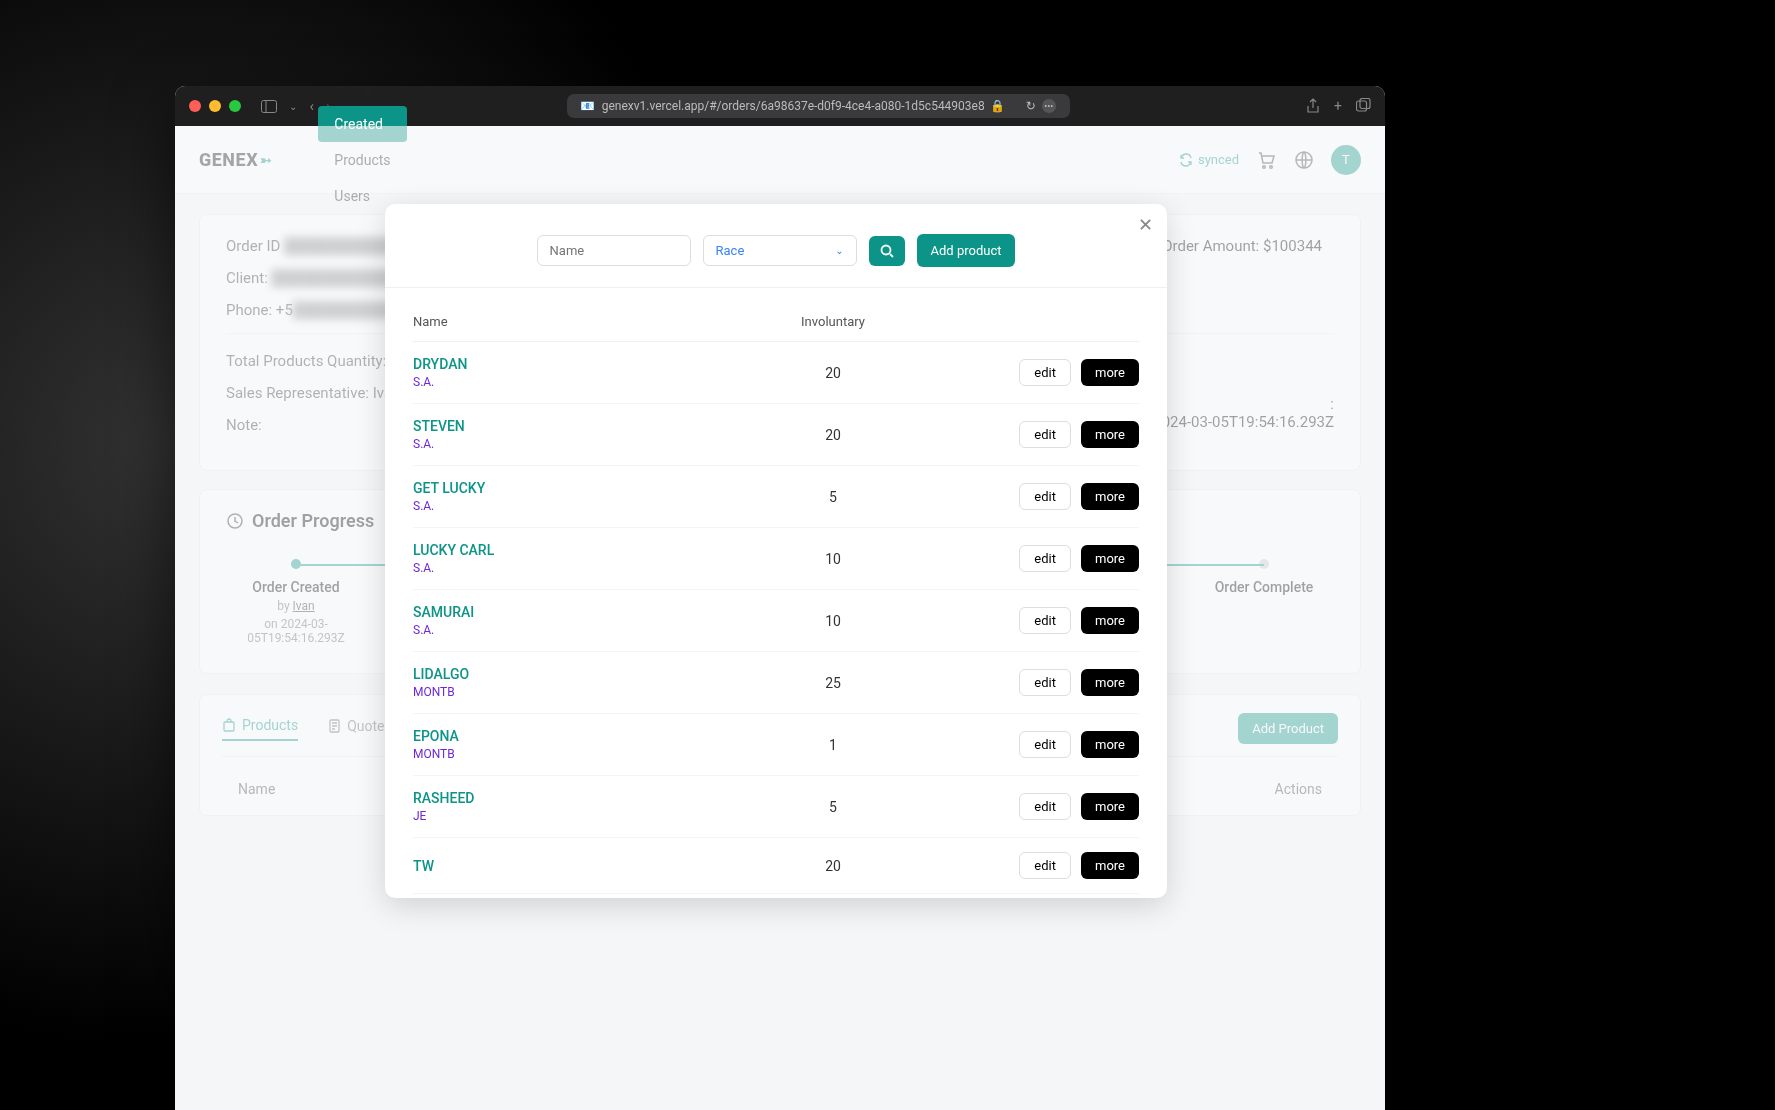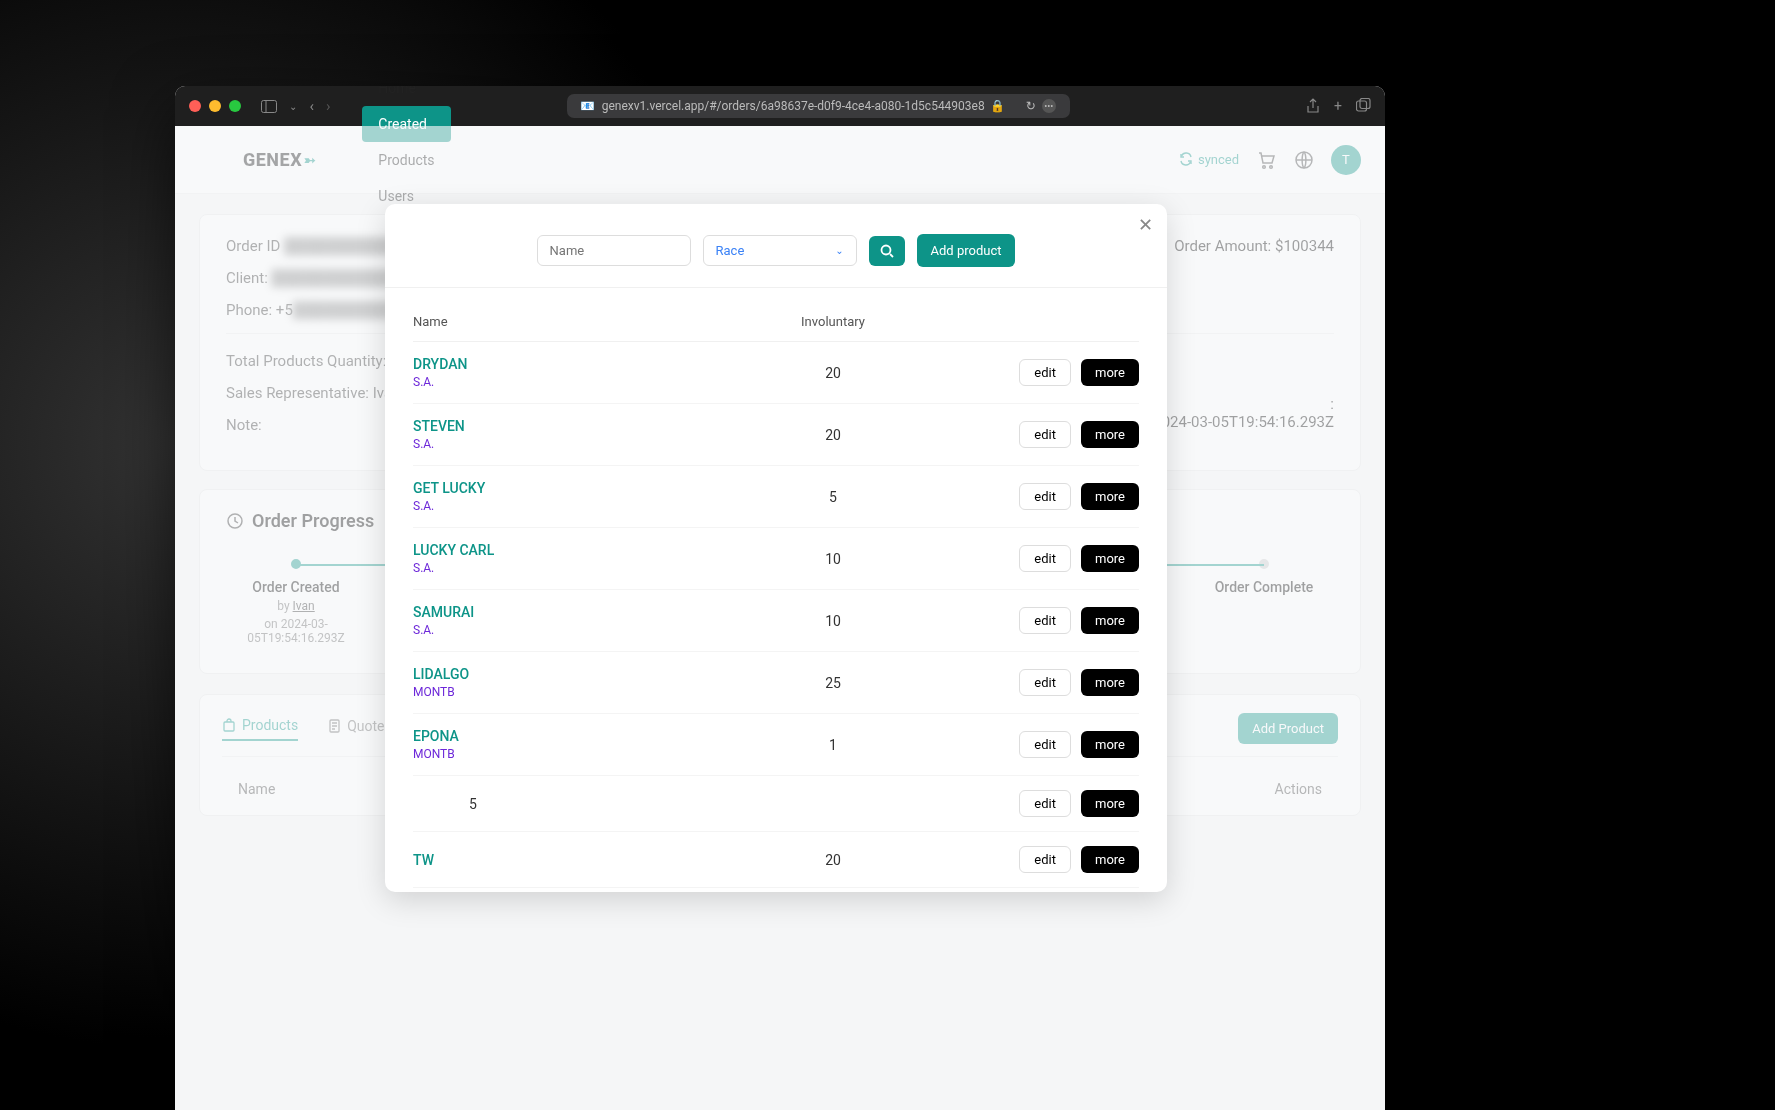--- a/index.html
+++ b/index.html
@@ -17,37 +17,37 @@
 .traffic .red { background: #ff5f57; }
 .traffic .yellow { background: #febc2e; }
 .traffic .green { background: #28c840; }
 .titlebar-icons-left { display: flex; gap: 12px; margin-left: 12px; color: #888; font-size: 13px; align-items: center; }
 .urlbar { flex: 1; display: flex; justify-content: center; }
 .urlbar-inner { background: #3a3a3c; color: #bbb; font-size: 12px; padding: 5px 14px; border-radius: 7px; display: flex; align-items: center; gap: 6px; min-width: 440px; justify-content: center; }
 .titlebar-icons-right { display: flex; gap: 14px; color: #888; font-size: 14px; }
 
 
 .app-header { height: 68px; background: #fff; display: flex; align-items: center; padding: 0 24px; border-bottom: 1px solid #eee; }
-.logo { font-weight: 800; font-size: 18px; letter-spacing: 0.5px; color: #111; margin-right: 46px; display: flex; align-items: center; margin-left: 44px; }
+.logo { font-weight: 800; font-size: 18px; letter-spacing: 0.5px; color: #111; margin-right: 46px; display: flex; align-items: center; }
 .logo-arrow { color: #0d9488; margin-left: 2px; font-size: 14px; }
 .nav { display: flex; gap: 0; flex-direction: column; }
 .nav-item { padding: 10px 16px; font-size: 14px; color: #222; border-radius: 4px; cursor: pointer; }
 .nav-item.active { background: #0d9488; color: #fff; }
 .header-right { margin-left: auto; display: flex; align-items: center; gap: 16px; }
-.sync { color: #0d9488; font-size: 13px; display: flex; align-items: flex-start; gap: 5px; }
+.sync { color: #0d9488; font-size: 13px; display: flex; align-items: flex-end; gap: 5px; }
 .hdr-icon { width: 22px; height: 22px; color: #444; display: flex; align-items: center; justify-content: center; cursor: pointer; }
 .avatar { width: 30px; height: 30px; border-radius: 50%; background: #0d9488; color: #fff; display: flex; align-items: center; justify-content: center; font-size: 13px; }
 
 
 .page { padding: 20px 24px; }
 .info-card { background: #fff; border: 1px solid #e8e8e8; border-radius: 8px; padding: 22px 26px; position: relative; }
 .info-row { font-size: 15px; color: #333; margin-bottom: 14px; }
 .info-row .blur { filter: blur(4px); color: #888; }
 .info-divider { border-top: 1px solid #eee; margin: 14px 0 18px; }
-.amount { position: absolute; right: 26px; top: 22px; font-size: 15px; }
+.amount { position: absolute; right: 38px; top: 22px; font-size: 15px; }
 .rightcol { position: absolute; right: 26px; top: 180px; font-size: 15px; text-align: right; }
 
 .progress-card { background: #fff; border: 1px solid #e8e8e8; border-radius: 8px; margin-top: 18px; padding: 20px 26px 28px; }
 .section-title { font-weight: 600; font-size: 18px; display: flex; align-items: center; gap: 8px; margin-bottom: 28px; }
 .steps { display: flex; align-items: flex-start; position: relative; }
 .step { text-align: center; width: 140px; font-size: 14px; }
 .step-dot { width: 10px; height: 10px; border-radius: 50%; background: #0d9488; margin: 0 auto 10px; border: 2px solid #0d9488; }
 .step-line { position: absolute; top: 5px; left: 70px; right: 70px; height: 2px; background: #0d9488; }
 .step-title { font-weight: 500; }
 .step-sub { color: #666; font-size: 12px; margin-top: 4px; }
@@ -354,20 +354,24 @@
               <div class="prod-name">EPONA</div>
               <div class="prod-sub">MONTB</div>
             </div>
             <div class="col-inv"><span class="inv-val">1</span></div>
             <div class="row-actions">
               <button class="btn-edit">edit</button>
               <button class="btn-more">more</button>
             </div>
           </div>
           <div class="tbl-row">
+            <div class="col-name">
+              <div class="prod-name">RASHEED</div>
+              <div class="prod-sub">JE</div>
+            </div>
             <div class="col-inv"><span class="inv-val">5</span></div>
             <div class="row-actions">
               <button class="btn-edit">edit</button>
               <button class="btn-more">more</button>
             </div>
           </div>
           <div class="tbl-row">
             <div class="col-name">
               <div class="prod-name">TW</div>
             </div>

